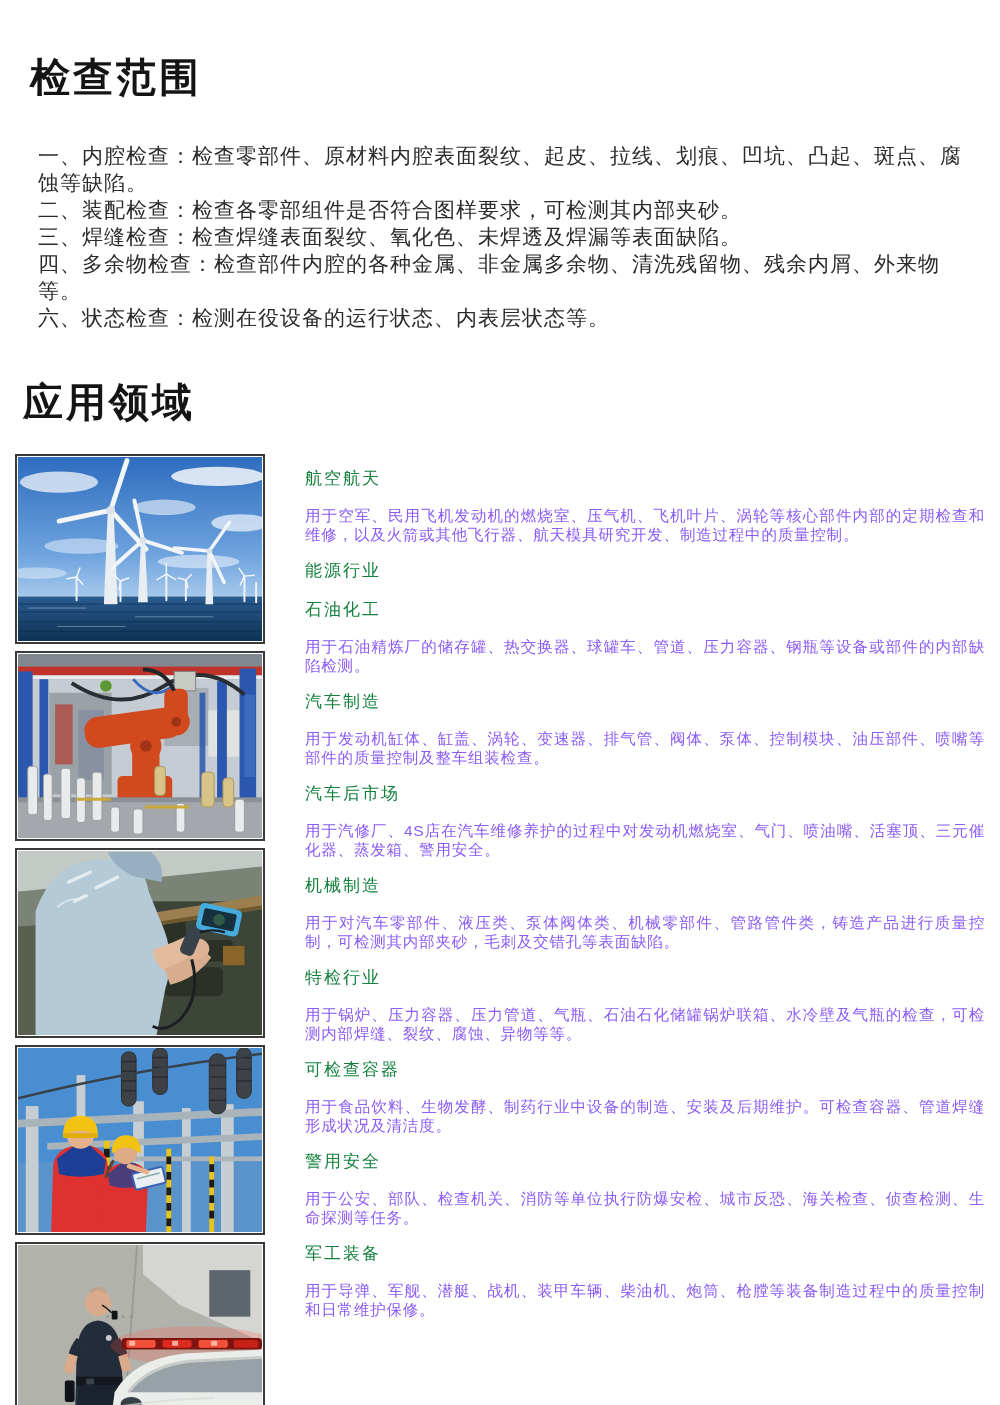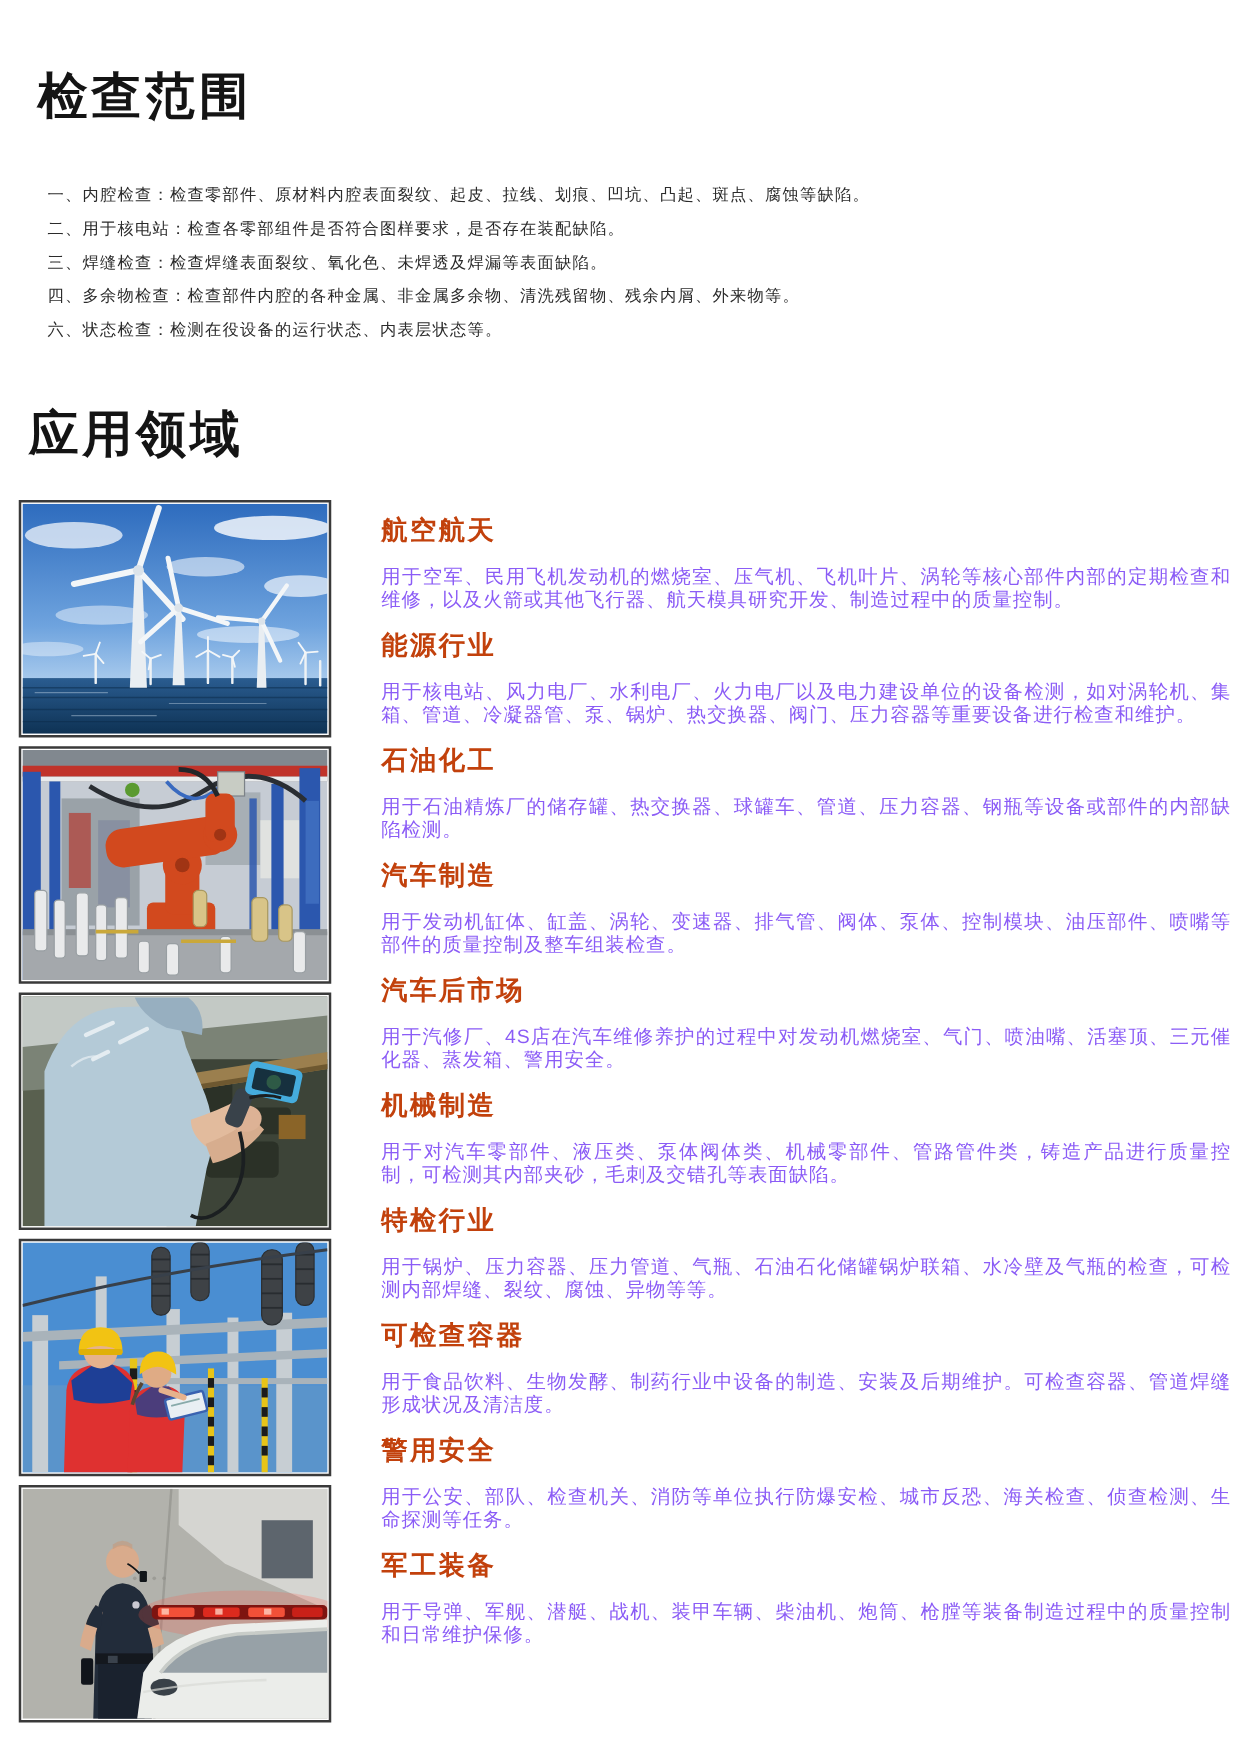--- a/index.html
+++ b/index.html
@@ -14,54 +14,54 @@
   .page-title {
     font-size: 40px; font-weight: bold; color: #141414;
     letter-spacing: 3px; line-height: 1.05;
     margin: 0; padding-left: 30px;
   }
   #title-scope { padding-top: 56px; }
   #title-apps  { margin-top: 50px; padding-left: 23px; }
 
   .scope-list {
     list-style: none; margin: 44px 0 0 0; padding: 0 25px 0 38px;
-    font-size: 13px; line-height: 27px; letter-spacing: 1px; color: #2b2b2b;
+    font-size: 21px; line-height: 27px; letter-spacing: 1px; color: #2b2b2b;
   }
 
   .content {
     display: flex; align-items: flex-start;
     margin-top: 31px; padding: 0 15px;
   }
   .photos { flex: none; width: 250px; display: flex; flex-direction: column; gap: 7px; }
   .photo {
     box-sizing: border-box; width: 250px; height: 190px;
     border: 2px solid #3a3a3a; padding: 1px; background: #fff;
   }
   .photo svg { display: block; width: 100%; height: 100%; }
 
   .sections { flex: 1; margin-left: 40px; padding-top: 13px; min-width: 0; }
   .section h2 {
-    font-size: 21px; font-weight: bold; color: #c2410c;
+    font-size: 17px; font-weight: normal; color: #15803d;
     letter-spacing: 2px; line-height: 24px; margin: 0 0 15px 0;
   }
   .section p {
     font-size: 15.5px; line-height: 19px; letter-spacing: 0.8px;
     margin: 0 0 15px 0; text-align: justify; color: #8b5cf6;
   }
 </style>
 </head>
 <body>
 
 <div class="page">
 
   <h1 class="page-title" id="title-scope">检查范围</h1>
 
   <ul class="scope-list">
     <li>一、内腔检查：检查零部件、原材料内腔表面裂纹、起皮、拉线、划痕、凹坑、凸起、斑点、腐蚀等缺陷。</li>
-    <li>二、用于核电站：检查各零部组件是否符合图样要求，是否存在装配缺陷。</li>
+    <li>二、装配检查：检查各零部组件是否符合图样要求，可检测其内部夹砂。</li>
     <li>三、焊缝检查：检查焊缝表面裂纹、氧化色、未焊透及焊漏等表面缺陷。</li>
     <li>四、多余物检查：检查部件内腔的各种金属、非金属多余物、清洗残留物、残余内屑、外来物等。</li>
     <li>六、状态检查：检测在役设备的运行状态、内表层状态等。</li>
   </ul>
 
   <h1 class="page-title" id="title-apps">应用领域</h1>
 
   <div class="content">
 
     <div class="photos">
@@ -412,21 +412,20 @@
 
     <div class="sections">
 
       <div class="section">
         <h2>航空航天</h2>
         <p>用于空军、民用飞机发动机的燃烧室、压气机、飞机叶片、涡轮等核心部件内部的定期检查和维修，以及火箭或其他飞行器、航天模具研究开发、制造过程中的质量控制。</p>
       </div>
 
       <div class="section">
         <h2>能源行业</h2>
-        <p>用于核电站、风力电厂、水利电厂、火力电厂以及电力建设单位的设备检测，如对涡轮机、集箱、管道、冷凝器管、泵、锅炉、热交换器、阀门、压力容器等重要设备进行检查和维护。</p>
       </div>
 
       <div class="section">
         <h2>石油化工</h2>
         <p>用于石油精炼厂的储存罐、热交换器、球罐车、管道、压力容器、钢瓶等设备或部件的内部缺陷检测。</p>
       </div>
 
       <div class="section">
         <h2>汽车制造</h2>
         <p>用于发动机缸体、缸盖、涡轮、变速器、排气管、阀体、泵体、控制模块、油压部件、喷嘴等部件的质量控制及整车组装检查。</p>

